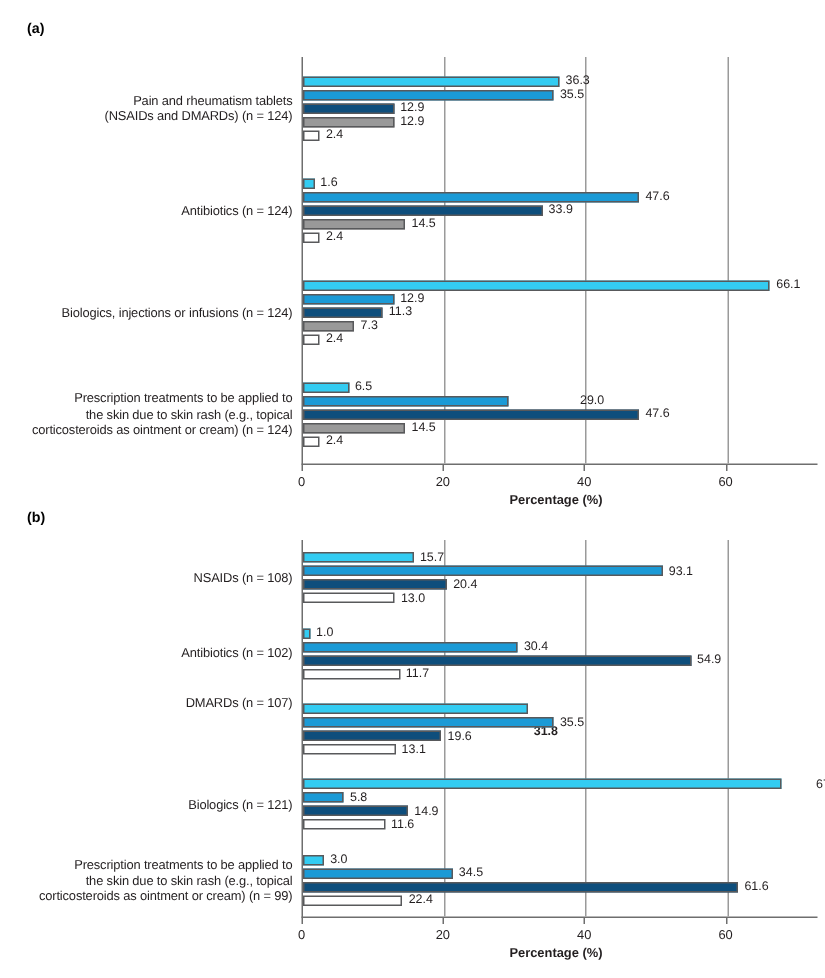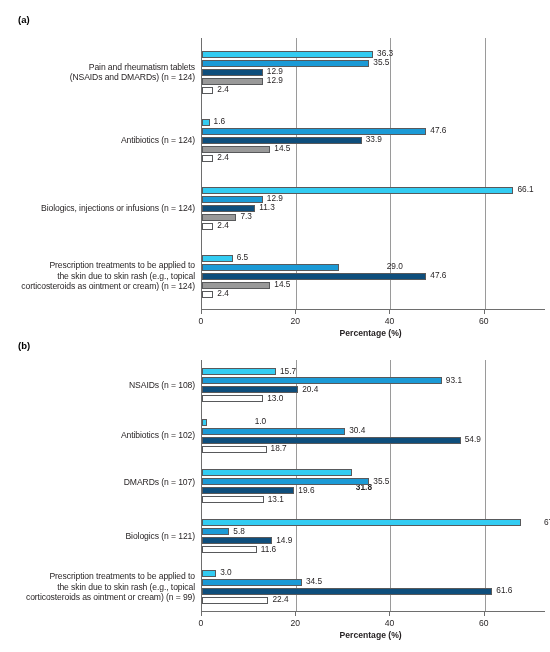--- a/index.html
+++ b/index.html
@@ -201,27 +201,27 @@
           <div class="gridline" style="left: 282.74px;"></div>
           <div class="bar" style="left: 0px; top: 8.2px; width: 73.9836px; background: rgb(51, 204, 242);"></div>
           <div class="bar-value" style="left: 77.9836px; top: 7.7px;">15.7</div>
           <div class="bar" style="left: 0px; top: 17.2px; width: 239.858px; background: rgb(27, 154, 214);"></div>
           <div class="bar-value" style="left: 243.858px; top: 16.7px;">93.1</div>
           <div class="bar" style="left: 0px; top: 26.2px; width: 96.1315px; background: rgb(14, 78, 124);"></div>
           <div class="bar-value" style="left: 100.132px; top: 25.7px;">20.4</div>
           <div class="bar" style="left: 0px; top: 35.2px; width: 61.2603px; background: rgb(255, 255, 255);"></div>
           <div class="bar-value" style="left: 65.2603px; top: 34.7px;">13.0</div>
           <div class="bar" style="left: 0px; top: 58.6px; width: 4.71233px; background: rgb(51, 204, 242);"></div>
-          <div class="bar-value" style="left: 8.71233px; top: 58.1px; margin-left: 44px;">1.0</div>
+          <div class="bar-value" style="left: 8.71233px; top: 58.1px;">1.0</div>
           <div class="bar" style="left: 0px; top: 67.6px; width: 143.255px; background: rgb(27, 154, 214);"></div>
           <div class="bar-value" style="left: 147.255px; top: 67.1px;">30.4</div>
           <div class="bar" style="left: 0px; top: 76.6px; width: 258.707px; background: rgb(14, 78, 124);"></div>
           <div class="bar-value" style="left: 262.707px; top: 76.1px;">54.9</div>
           <div class="bar" style="left: 0px; top: 85.6px; width: 64.5589px; background: rgb(255, 255, 255);"></div>
-          <div class="bar-value" style="left: 68.5589px; top: 85.1px;">18.7</div>
+          <div class="bar-value" style="left: 68.5589px; top: 85.1px;">11.7</div>
           <div class="bar" style="left: 0px; top: 109px; width: 149.852px; background: rgb(51, 204, 242);"></div>
           <div class="bar-value" style="left: 153.852px; top: 124px; font-weight: bold;">31.8</div>
           <div class="bar" style="left: 0px; top: 118px; width: 167.288px; background: rgb(27, 154, 214);"></div>
           <div class="bar-value" style="left: 171.288px; top: 117.5px;">35.5</div>
           <div class="bar" style="left: 0px; top: 127px; width: 92.3616px; background: rgb(14, 78, 124);"></div>
           <div class="bar-value" style="left: 96.3616px; top: 126.5px;">19.6</div>
           <div class="bar" style="left: 0px; top: 136px; width: 61.7315px; background: rgb(255, 255, 255);"></div>
           <div class="bar-value" style="left: 65.7315px; top: 135.5px;">13.1</div>
           <div class="bar" style="left: 0px; top: 159.4px; width: 319.496px; background: rgb(51, 204, 242);"></div>
           <div class="bar-value" style="left: 342px; top: 158.9px;">67.8</div>
@@ -247,21 +247,21 @@
         <div class="axis-tick" style="left: 188.493px; top: 252px;"></div>
         <div class="tick-label" style="left: 188.493px; top: 258px;">40</div>
         <div class="axis-tick" style="left: 282.74px; top: 252px;"></div>
         <div class="tick-label" style="left: 282.74px; top: 258px;">60</div>
         <div class="axis-title" style="left: 169.644px; top: 270px;">Percentage (%)</div>
       </div>
 
     <div class="cat-label-layer" id="cats-b">
         <div class="cat-label" style="width: 195px; right: 355px; top: 43.95px;">NSAIDs (n = 108)</div>
         <div class="cat-label" style="width: 195px; right: 355px; top: 94.35px;">Antibiotics (n = 102)</div>
-        <div class="cat-label" style="width: 195px; right: 355px; top: 141px;">DMARDs (n = 107)</div>
+        <div class="cat-label" style="width: 195px; right: 355px; top: 127px;">DMARDs (n = 107)</div>
         <div class="cat-label" style="width: 195px; right: 355px; top: 195.15px;">Biologics (n = 121)</div>
         <div class="cat-label" style="width: 195px; right: 355px; top: 235.05px;">Prescription treatments to be applied to
 the skin due to skin rash (e.g., topical
 corticosteroids as ointment or cream) (n = 99)</div>
       </div>
   </div>
 
 </div>
 
 </body></html>

